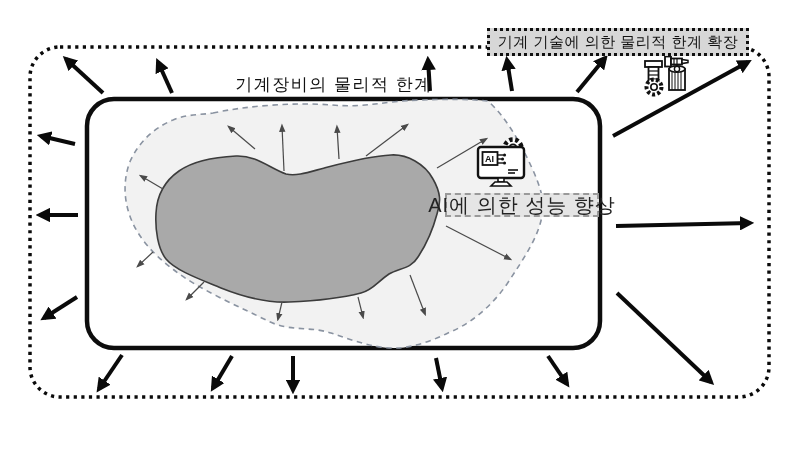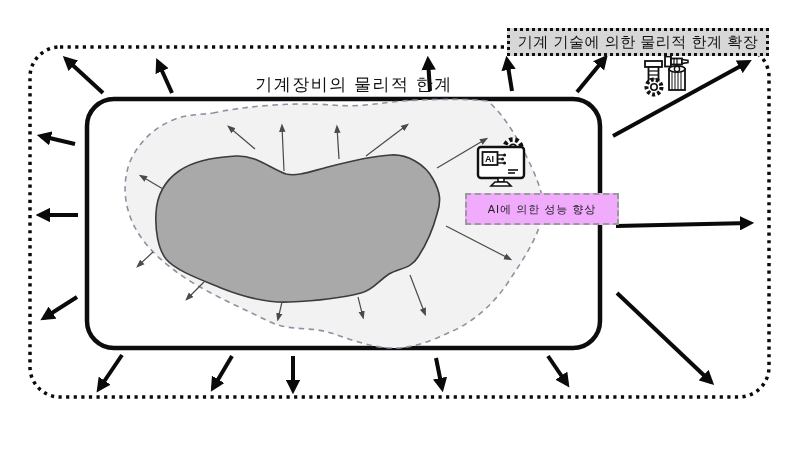--- a/index.html
+++ b/index.html
@@ -2,39 +2,39 @@
 <html><head>
 <meta charset="utf-8">
 <style>
   html,body{margin:0;padding:0;background:#fff;}
   #stage{
     position:relative;width:800px;height:461px;background:#ffffff;overflow:hidden;
     font-family:"Liberation Sans","DejaVu Sans",sans-serif;color:#1a1a1a;
   }
   #diagram-canvas{position:absolute;left:0;top:0;width:800px;height:461px;}
   .abs{position:absolute;box-sizing:border-box;}
-  .lbl{white-space:nowrap;margin-left:20px;}
+  .lbl{white-space:nowrap;}
   #machine-limit-label{
     left:212px;top:73px;width:244px;text-align:center;
     font-size:17px;letter-spacing:1.5px;color:#111;
   }
   #current-performance-label{
     left:213px;top:213px;width:160px;text-align:center;
     font-size:16px;letter-spacing:2px;color:#2b2b2b;
   }
   #tech-expansion-box{
     left:487px;top:28px;width:262px;height:28px;
     background:#d7d7d7;border:3px dotted #111;
     font-size:15px;letter-spacing:0.5px;color:#111;
     display:flex;align-items:center;justify-content:center;
   }
   #ai-improvement-box{
-    left:445px;top:193px;width:154px;height:32px;
-    background:#f0abfc;border:2px dashed #9a9a9a;
-    font-size:11px;letter-spacing:1px;color:#222;
+    left:445px;top:193px;width:154px;height:24px;
+    background:#e5e5e5;border:2px dashed #9a9a9a;
+    font-size:20px;letter-spacing:1px;color:#222;
     display:flex;align-items:center;justify-content:center;
   }
   #figure-caption{
     left:0;top:414px;width:800px;text-align:center;
     font-size:17px;font-weight:700;letter-spacing:0.5px;word-spacing:6px;color:#1a1a1a;
   }
   .icon-box{position:absolute;}
   #ai-chip-text{font-weight:700;}
 </style>
 </head>

